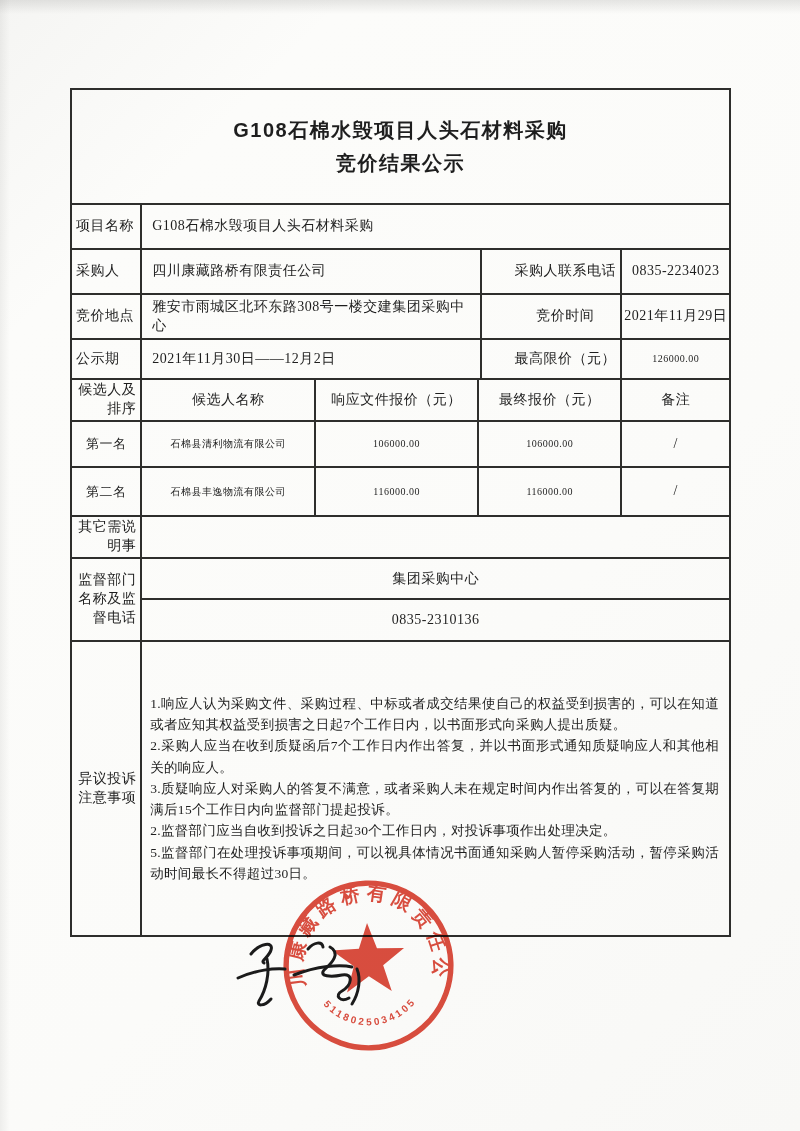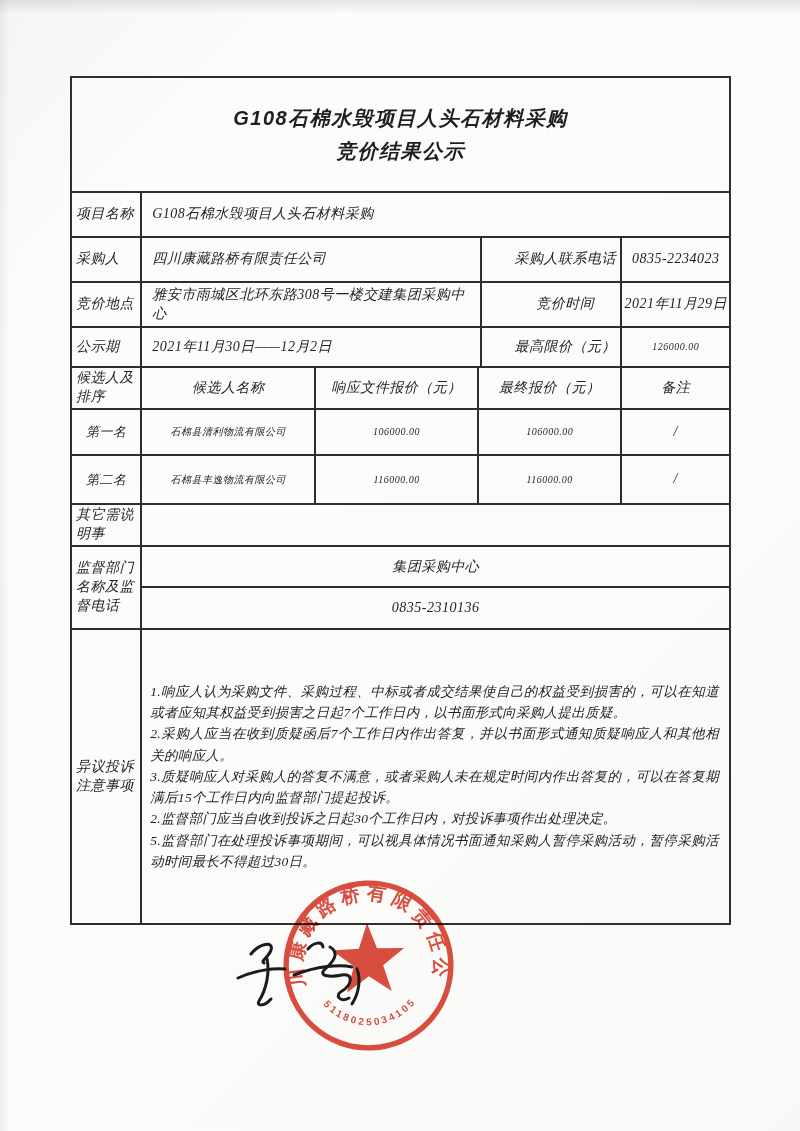--- a/index.html
+++ b/index.html
@@ -21,39 +21,38 @@
     background: linear-gradient(180deg, rgba(120,120,118,0.18), rgba(120,120,118,0));
   }
   .scan-edge-left {
     position: absolute; top: 0; left: 0; bottom: 0; width: 10px;
     background: linear-gradient(90deg, rgba(120,120,118,0.10), rgba(120,120,118,0));
   }
 
   
   .doc-table {
     position: absolute;
-    left: 70px; top: 76px;
+    left: 70px; top: 88px;
     width: 661px;
     border: 2px solid #2e2e2c;
-    font-style: italic;
   }
   .tr { display: flex; border-bottom: 2px solid #2e2e2c; }
   .tr:last-child { border-bottom: none; }
   .td {
     border-right: 2px solid #2e2e2c;
     display: flex; align-items: center;
     font-size: 14px;
     line-height: 1.35;
     word-break: break-all;
     letter-spacing: 0.5px;
   }
   .td:last-child { border-right: none; }
   .td.center { justify-content: center; text-align: center; }
   .td.left { justify-content: flex-start; padding-left: 10px; padding-right: 6px; }
-  .label-col { width: 71px; padding: 18px 4px; justify-content: flex-start; }
+  .label-col { width: 71px; padding: 18px 4px; justify-content: flex-start; text-align: right; }
 
   .title-row { height: 115px; }
   .title-cell {
     width: 657px;
     flex-direction: column; justify-content: center;
     font-family: "Liberation Sans", "DejaVu Sans", sans-serif;
     font-weight: bold; font-size: 20px; letter-spacing: 1.5px;
     line-height: 1.65;
   }
 

